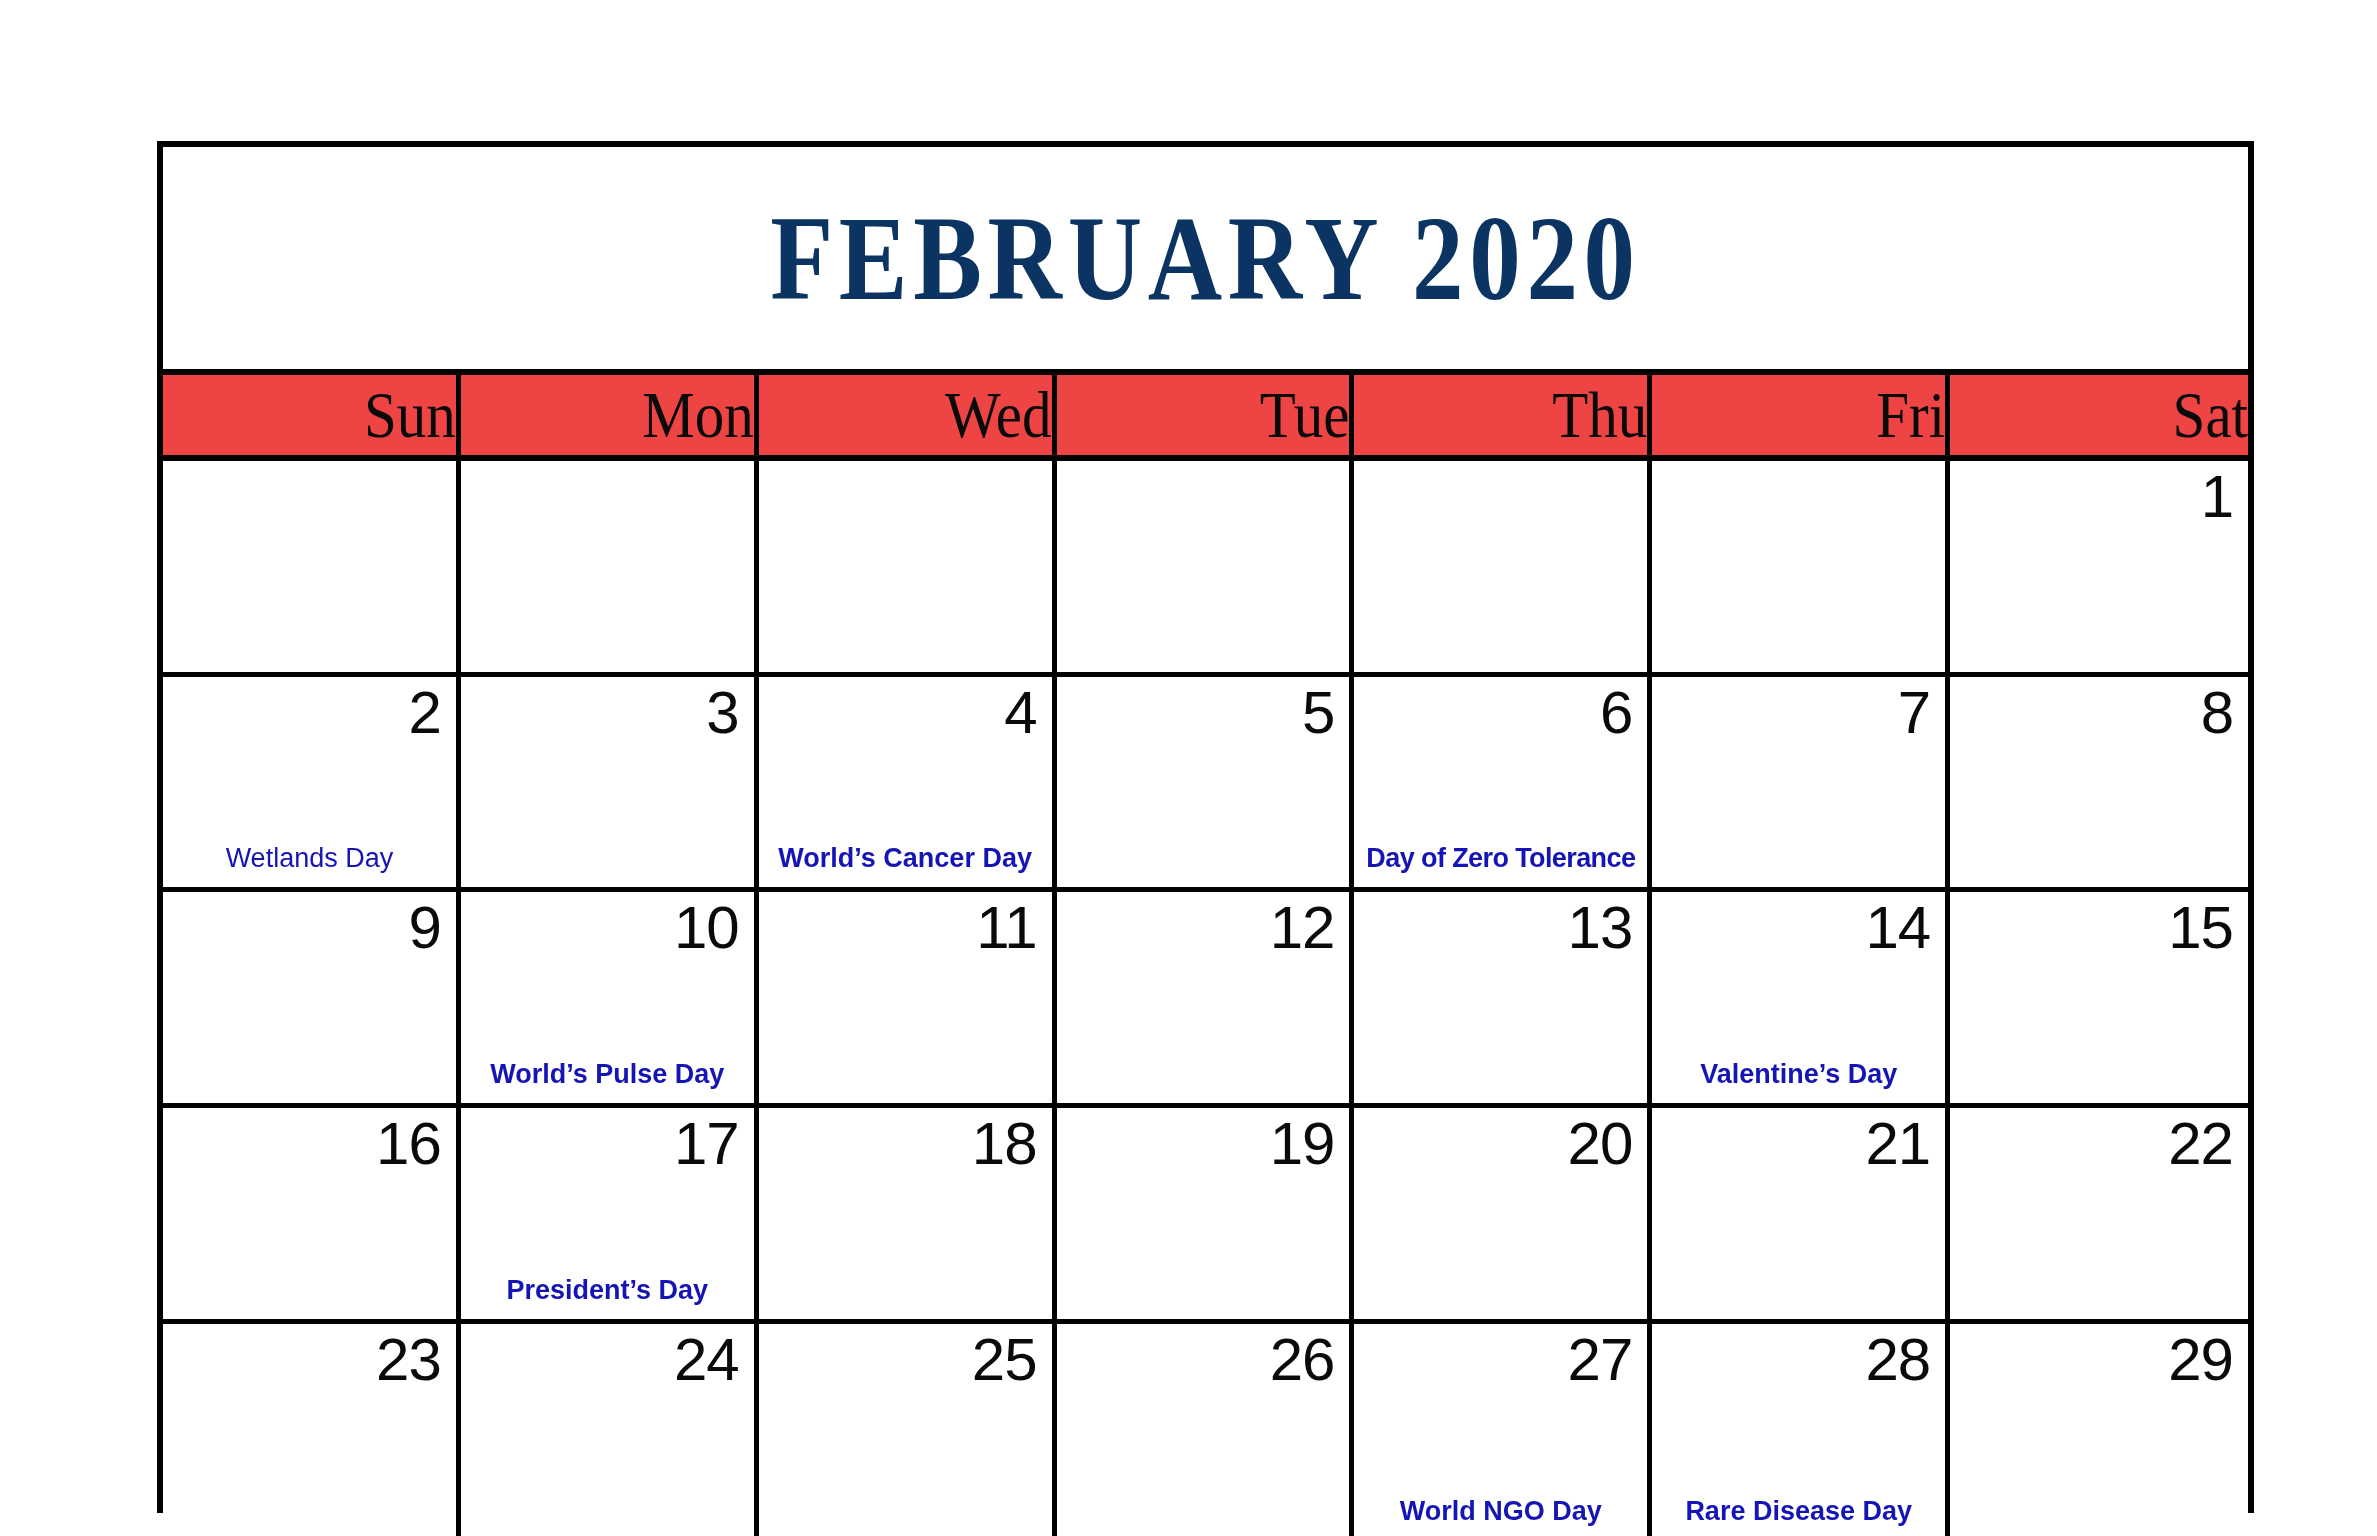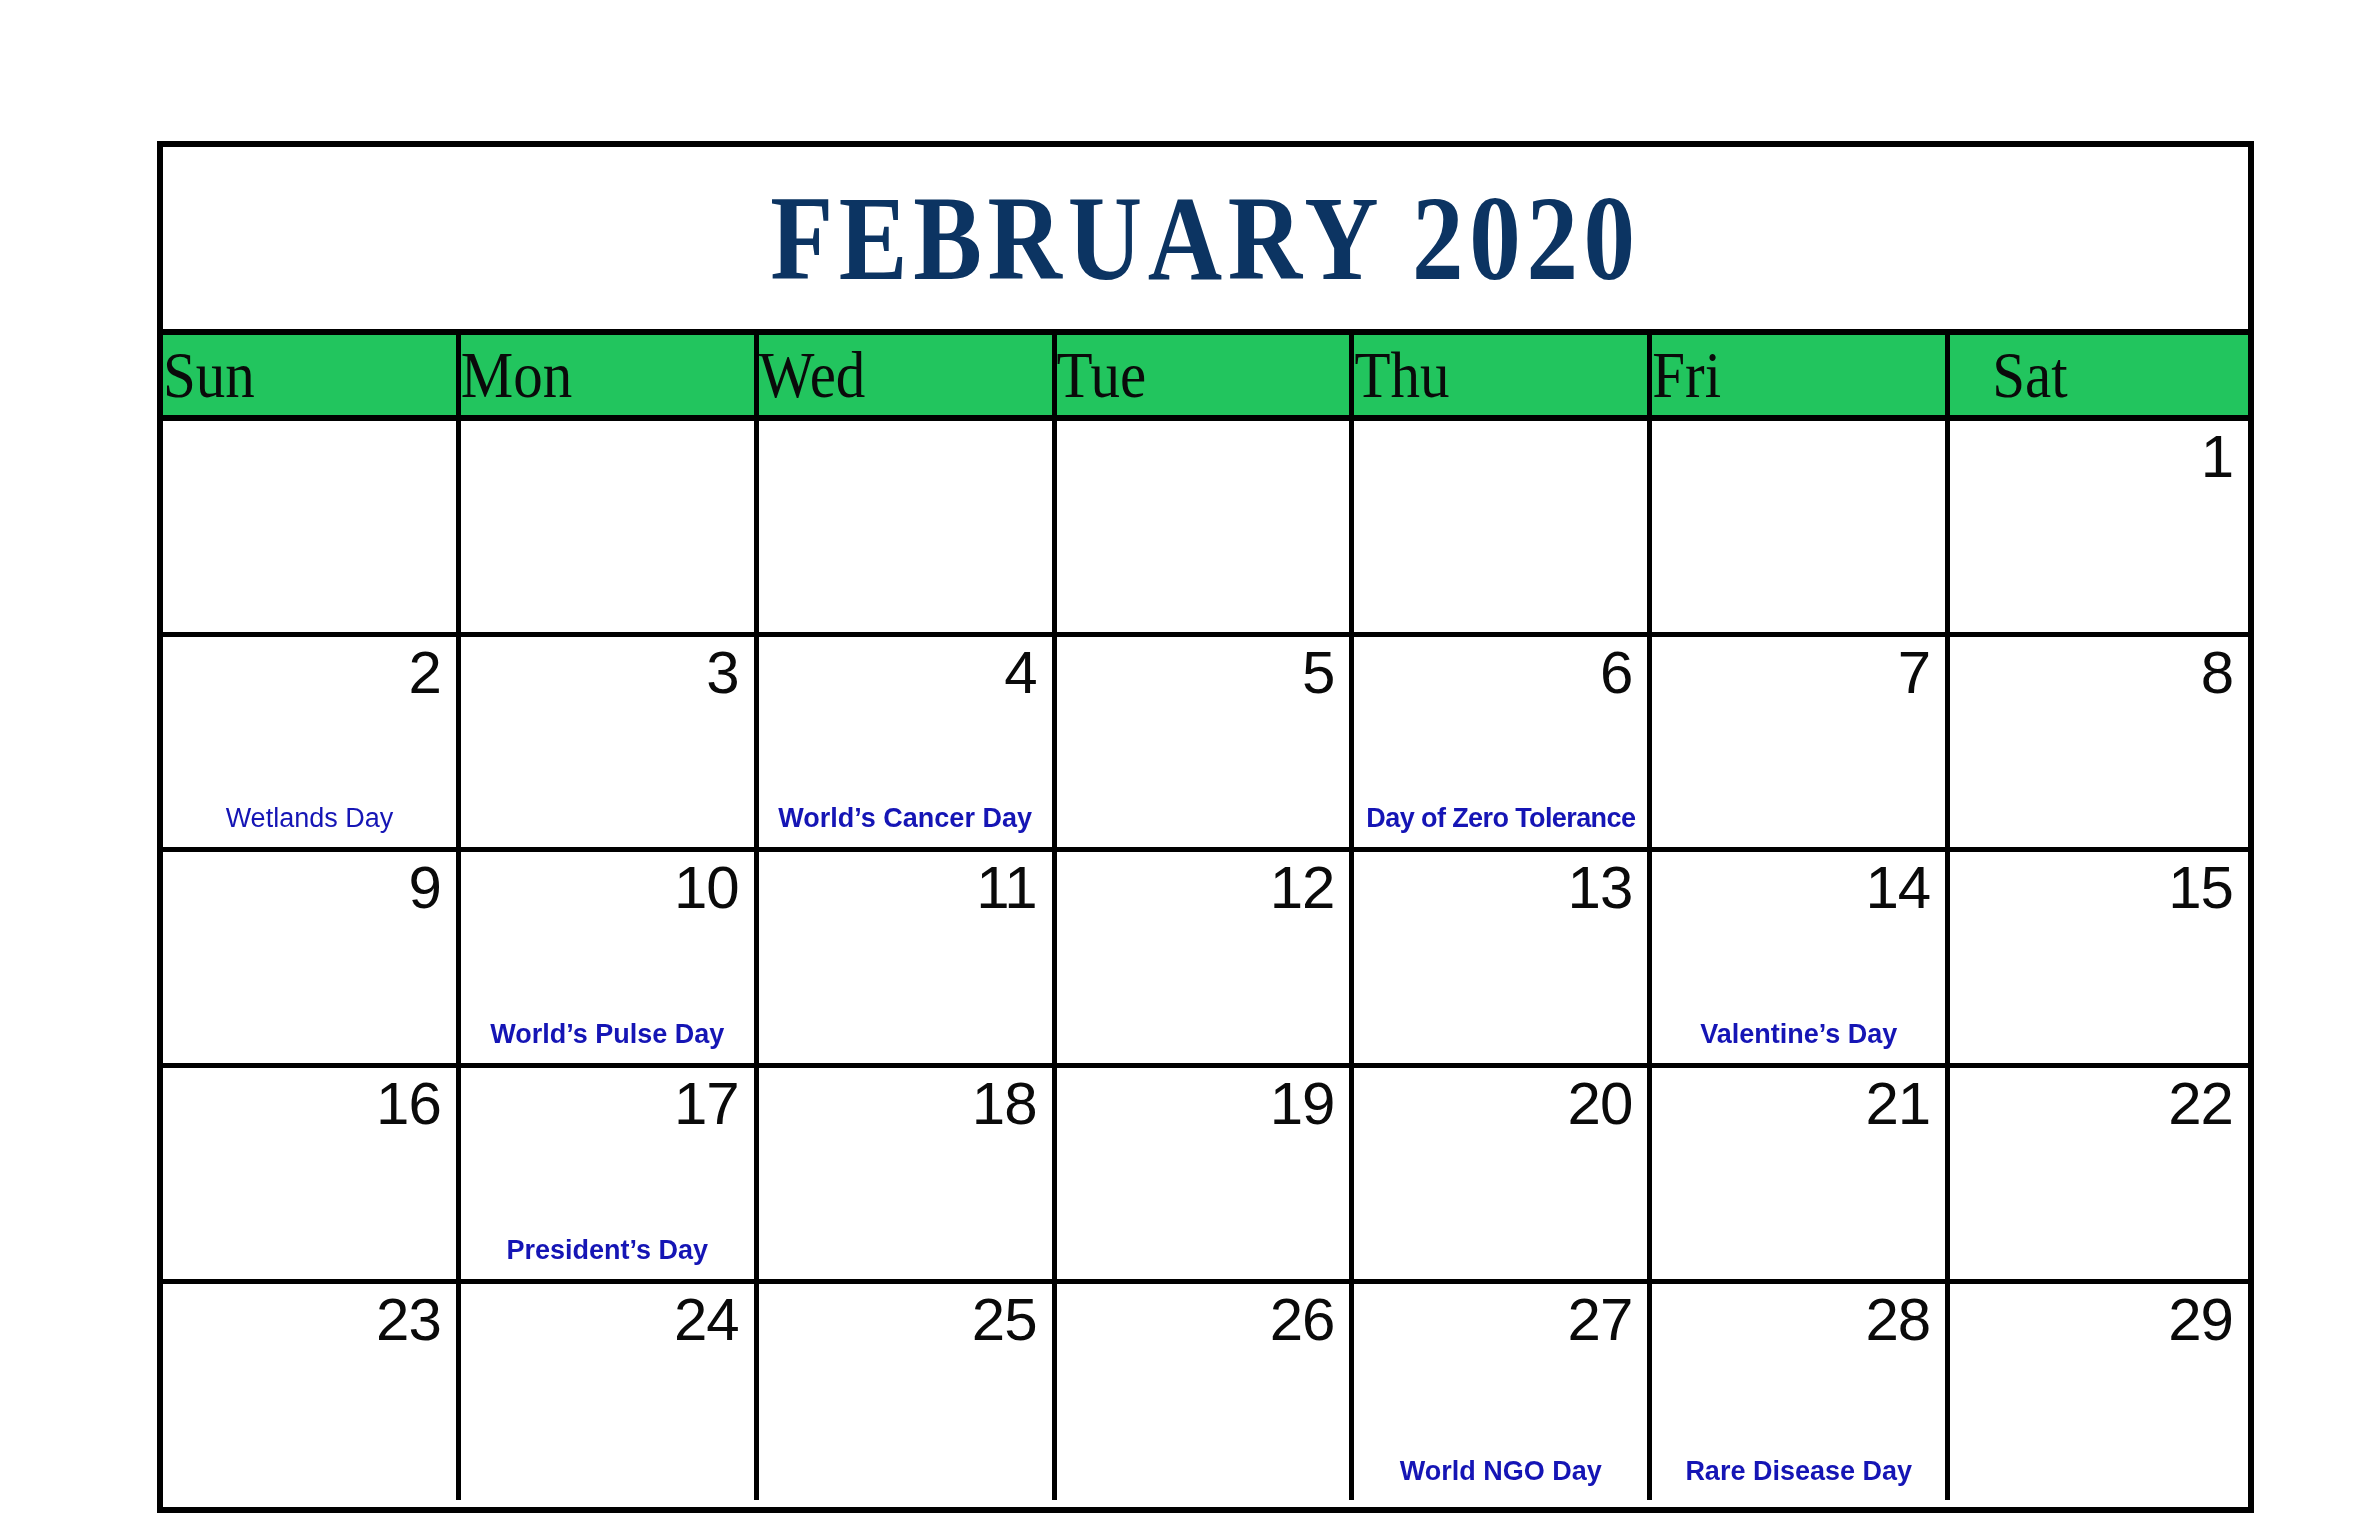--- a/index.html
+++ b/index.html
@@ -20,21 +20,21 @@
     top: 141px;
     width: 2097px;
     height: 1372px;
     box-sizing: border-box;
     border: 6.7px solid #000000;
     background: #ffffff;
   }
 
   
   .title-bar {
-    height: 188px;
+    height: 228px;
     box-sizing: border-box;
     display: flex;
     align-items: center;
     justify-content: center;
     background: #ffffff;
     border-bottom: 6.7px solid #000000;
   }
   .title-text {
     font-family: "Liberation Serif", serif;
     font-weight: 700;
@@ -47,25 +47,25 @@
   }
 
   
   .weekday-row {
     display: grid;
     grid-template-columns: repeat(7, 1fr);
     height: 80px;
     border-bottom: 6.7px solid #000000;
   }
   .weekday-cell {
-    background: #22c55e;
+    background: #ef4444;
     border-right: 5.7px solid #000000;
     display: flex;
     align-items: center;
-    justify-content: flex-start;
+    justify-content: flex-end;
     box-sizing: border-box;
     overflow: hidden;
   }
   .weekday-cell:last-child { border-right: none; padding-left: 42px; }
   .weekday-label {
     font-family: "Liberation Serif", serif;
     font-weight: 400;
     font-size: 59px;
     color: #0a0a0a;
     line-height: 1;

